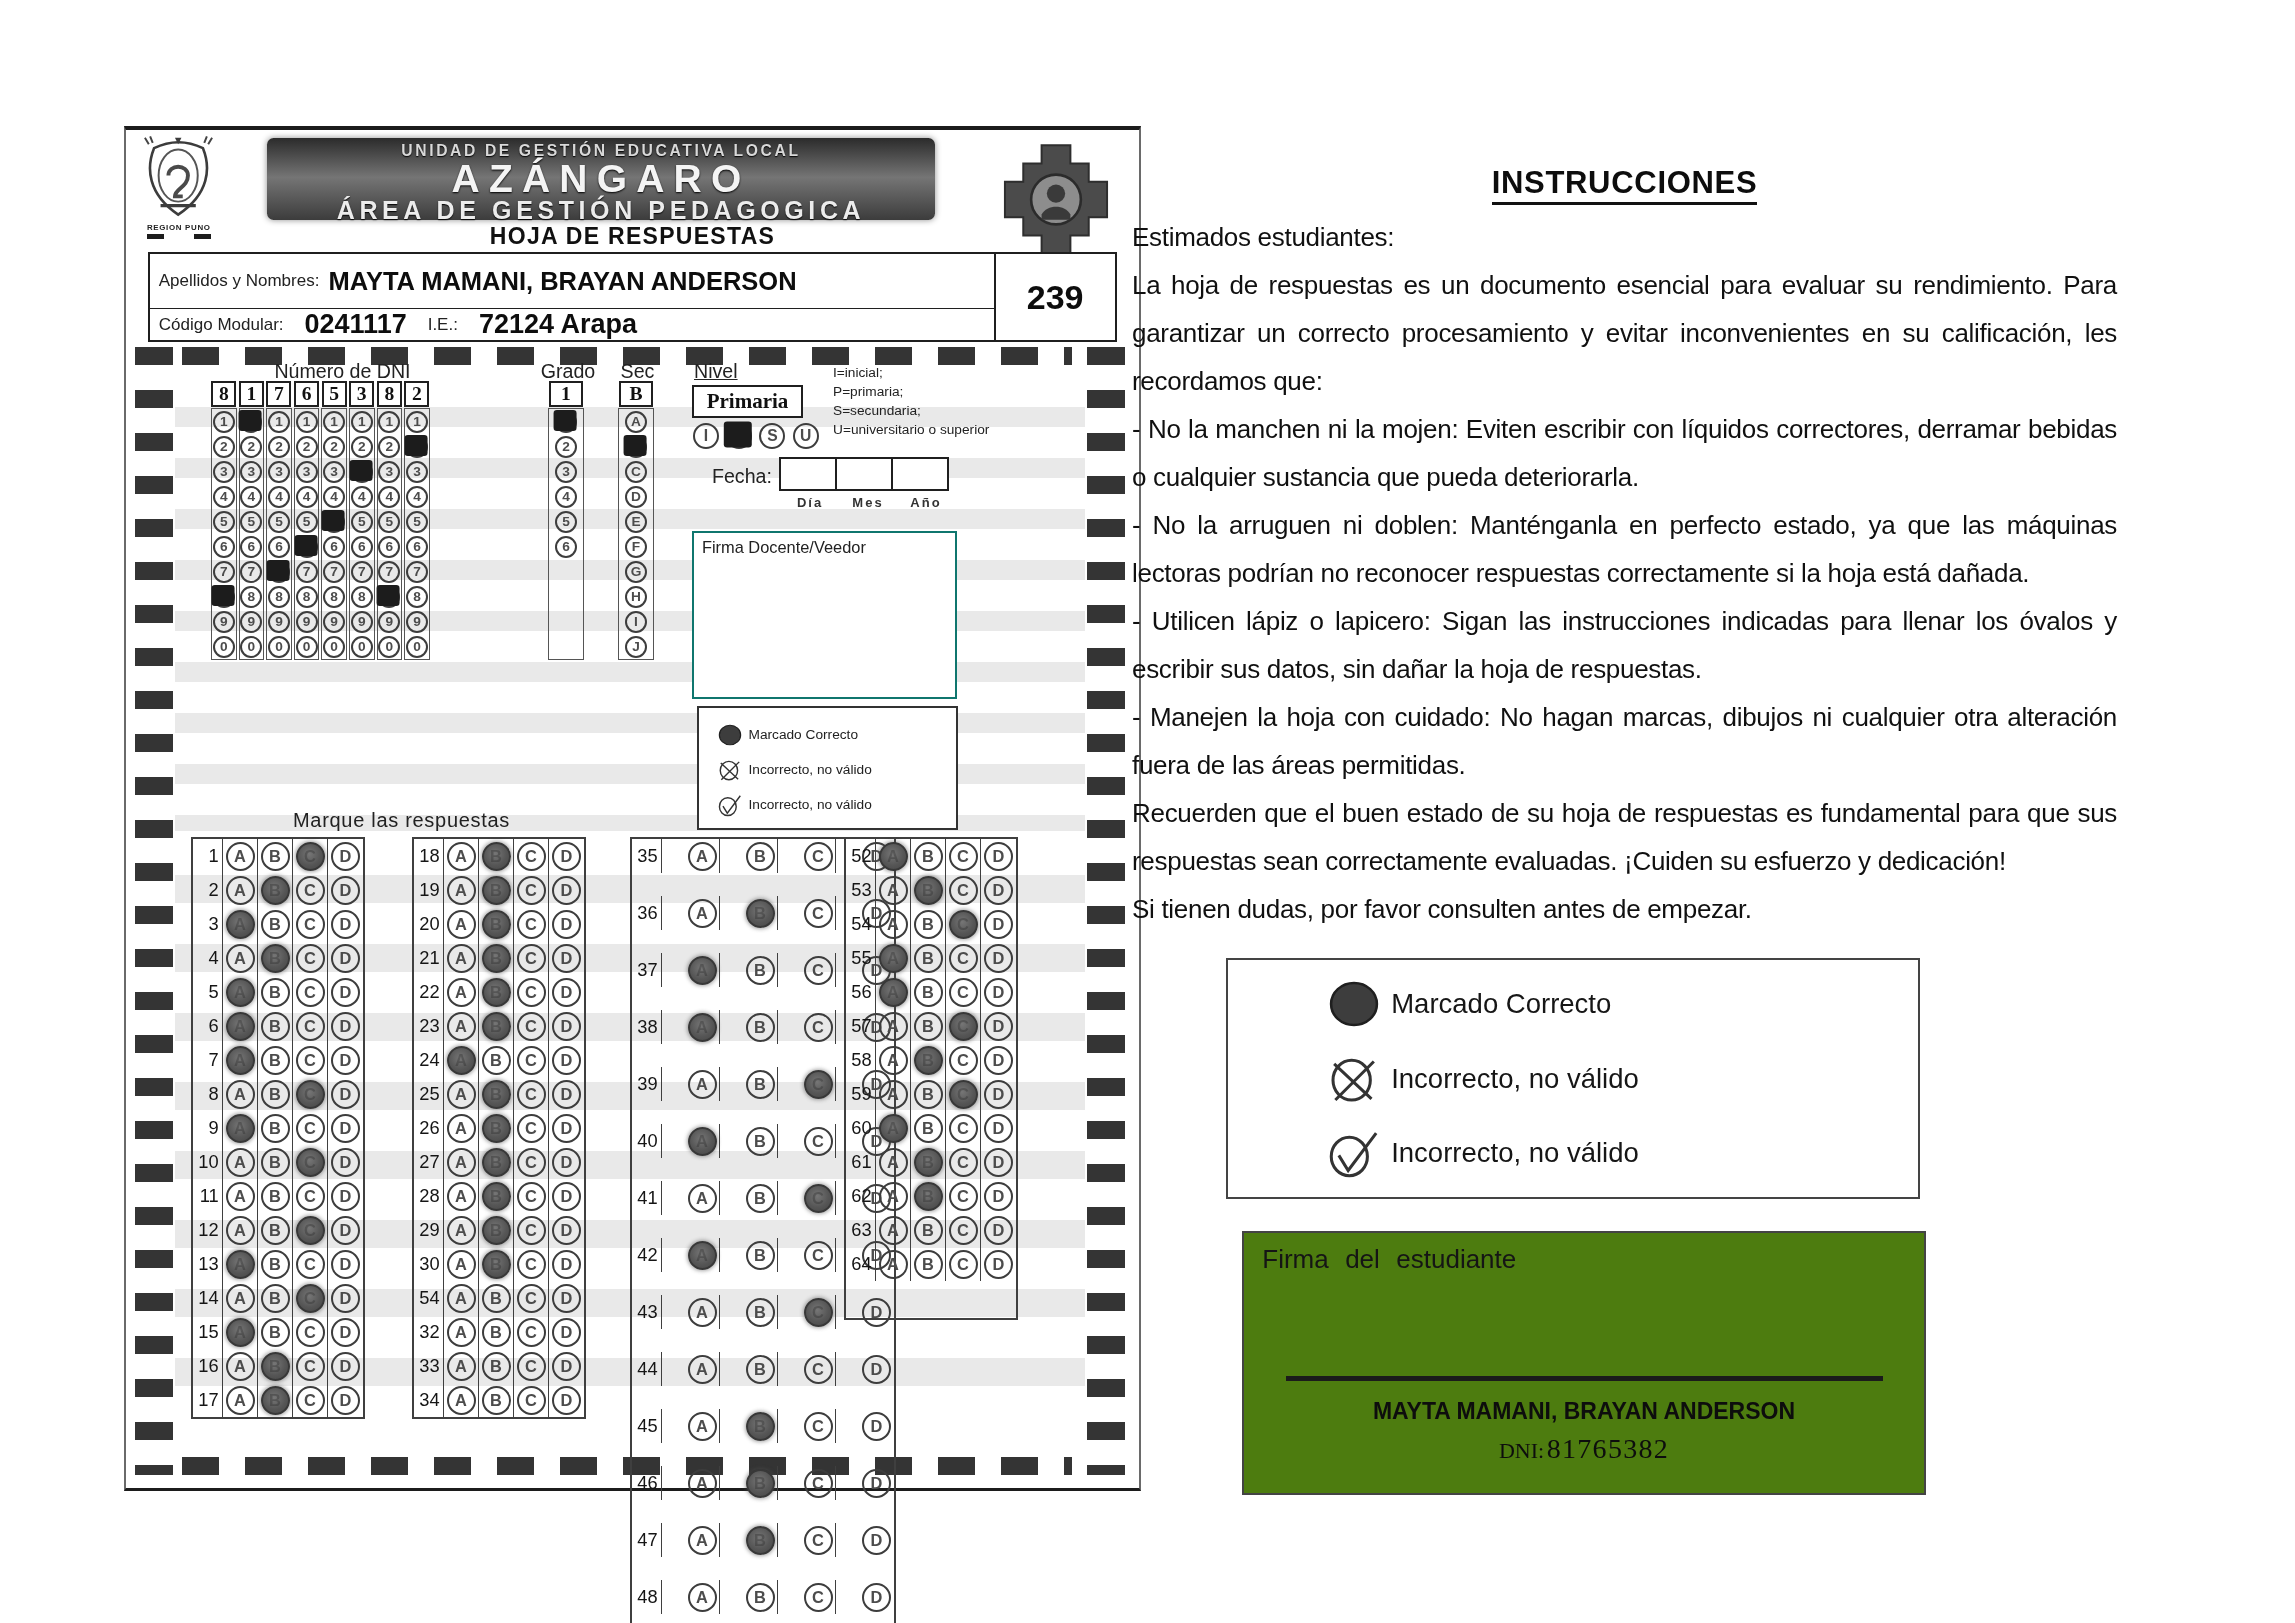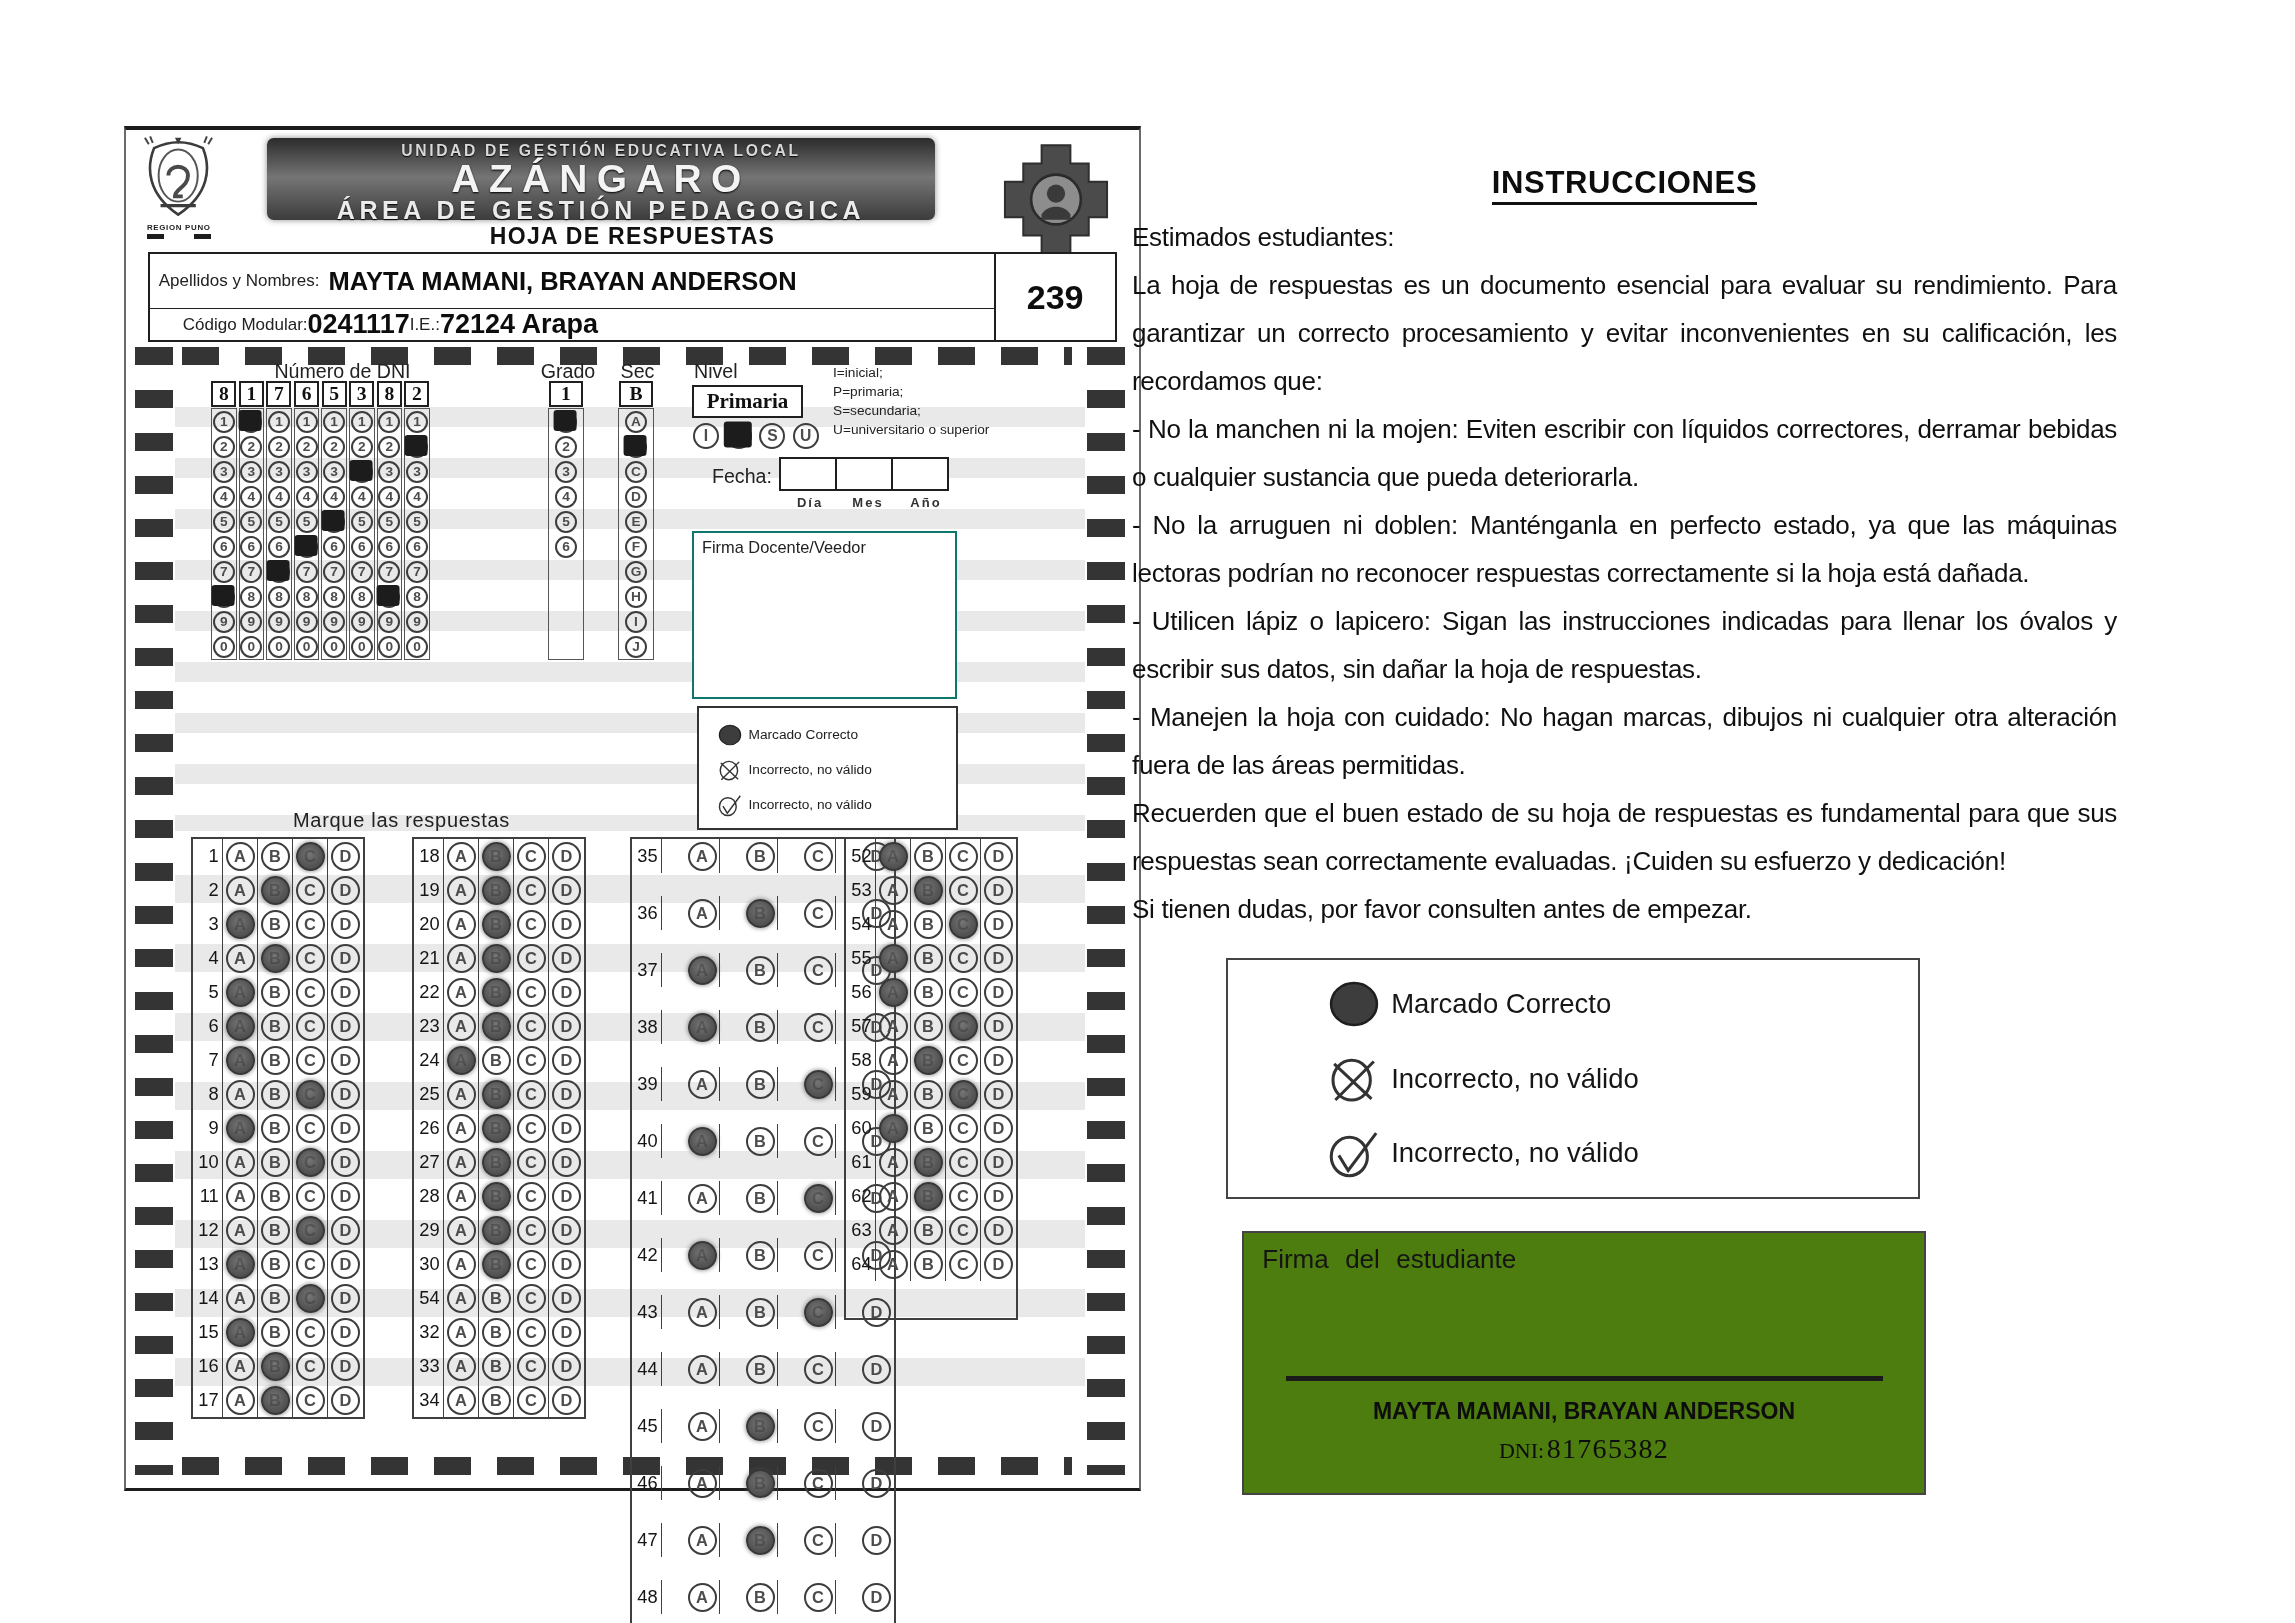--- a/index.html
+++ b/index.html
@@ -32,21 +32,21 @@
   .logo-right{position:absolute;left:875px;top:10.5px;width:110px;height:117px;}
 
   .sheet-title{position:absolute;left:0;top:93px;width:100%;text-align:center;
                font-size:23px;font-weight:800;letter-spacing:1.3px;color:#111;}
 
   
   .info-box{position:absolute;left:21.6px;top:122px;width:969px;height:90px;border:2px solid #1f1f1f;
             display:grid;grid-template-columns:1fr 119px;box-sizing:border-box;background:#fff;}
   .info-left{border-right:2px solid #1f1f1f;display:flex;flex-direction:column;}
   .info-row1{height:54px;border-bottom:1.3px solid #1f1f1f;display:flex;align-items:center;padding-left:9.2px;gap:9.2px;}
-  .info-row2{flex:1;display:flex;align-items:center;padding-left:9.2px;gap:0;margin-left:24px;}
+  .info-row2{flex:1;display:flex;align-items:center;padding-left:9.2px;gap:21px;}
   .lab{font-size:17px;color:#222;}
   .val-name{font-size:25.5px;font-weight:800;letter-spacing:0;color:#0d0d0d;}
   .val-bold{font-size:27px;font-weight:800;color:#0d0d0d;}
   .info-num{display:flex;align-items:center;justify-content:center;font-size:34px;font-weight:800;color:#0d0d0d;}
 
   
   .dash-row{position:absolute;left:56px;width:890px;height:17.7px;
             background:repeating-linear-gradient(90deg,#343434 0 37px,transparent 37px 63px);}
   .dash-top{top:217px;}
   .dash-bottom{top:1327px;}
@@ -88,21 +88,21 @@
   .opt-wrap{position:absolute;top:251px;display:flex;flex-direction:column;align-items:center;z-index:1;}
   #grado-col{left:422px;}
   #sec-col{left:492px;}
   .opt-wrap .dni-head{width:34px;}
   .opt-wrap .dni-cell{width:34px;}
   .col-label{position:absolute;top:230px;font-size:19.6px;color:#222;z-index:1;}
   .grado-label{left:393px;width:98px;text-align:center;}
   .sec-label{left:482px;width:59px;text-align:center;}
 
   
-  .nivel-label{position:absolute;left:568px;top:230px;font-size:19.6px;color:#222;z-index:1;}
+  .nivel-label{position:absolute;left:568px;top:230px;font-size:19.6px;color:#222;z-index:1;text-decoration:underline;}
   .nivel-box{position:absolute;left:566px;top:255px;width:111px;height:33px;border:2px solid #1f1f1f;
              box-sizing:border-box;background:#fff;display:flex;align-items:center;justify-content:center;
              font-family:"Liberation Serif",serif;font-size:21px;font-weight:700;color:#111;z-index:1;}
   #nivel-bubbles{position:absolute;left:567px;top:293px;display:flex;gap:7.2px;z-index:1;}
   #nivel-legend{position:absolute;left:707px;top:233px;z-index:1;}
   #nivel-legend div{font-size:13.7px;line-height:19px;color:#222;}
 
   
   .fecha-label{position:absolute;left:586px;top:335px;font-size:19.6px;color:#222;z-index:1;}
   #fecha-cells{position:absolute;left:655px;top:327px;display:flex;z-index:1;}

